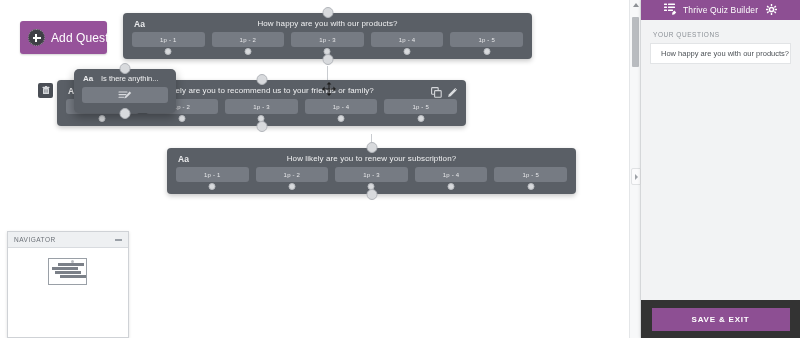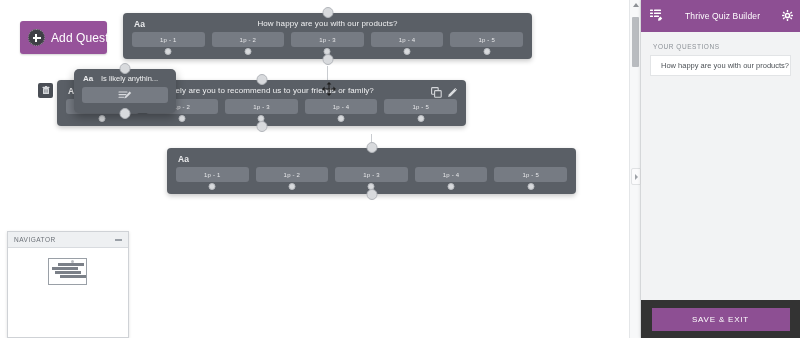--- a/index.html
+++ b/index.html
@@ -304,27 +304,27 @@
   #right-panel {
     position: absolute;
     right: 0; top: 0;
     width: 159px;
     height: 338px;
     background: #f2f3f4;
     box-sizing: border-box;
     box-shadow: -1px 0 3px rgba(0,0,0,.10);
   }
   #right-panel .rp-header {
-    height: 32px;
+    height: 20px;
     background: #8d4f93;
     display: flex;
     align-items: center;
-    padding: 0 9px;
-    box-sizing: border-box;
-    gap: 22px;
+    padding: 0 23px;
+    box-sizing: border-box;
+    gap: 6px;
   }
   #right-panel .rp-title {
     color: #ffffff;
     font-size: 8.5px;
     letter-spacing: .15px;
     flex: 1 1 auto;
     white-space: nowrap;
   }
   #right-panel .rp-section-label {
     padding: 11px 12px 5px 12px;
@@ -347,20 +347,21 @@
     white-space: nowrap;
   }
   .rp-footer {
     position: absolute;
     left: 0; right: 0; bottom: 0;
     height: 38px;
     background: #333333;
     display: flex;
     align-items: center;
     justify-content: center;
+    font-weight: bold;
   }
   .save-exit-btn {
     width: 138px;
     height: 23px;
     background: #8d4f93;
     color: #ffffff;
     font-size: 8px;
     letter-spacing: .8px;
     display: flex;
     align-items: center;
@@ -520,20 +521,21 @@
         <span class="node"></span>
       </div>
     </div>
     <div class="port bottom"></div>
   </div>
 
   <div class="qblock" id="qblock-3">
     <div class="port top"></div>
     <div class="qhead">
       <span class="aa-icon">Aa</span>
+      <span class="qtitle">How likely are you to renew your subscription?</span>
     </div>
     <div class="answers">
       <div class="answer">
         <span class="alabel">1p - 1</span>
         <span class="node"></span>
       </div>
       <div class="answer">
         <span class="alabel">1p - 2</span>
         <span class="node"></span>
       </div>
@@ -549,21 +551,21 @@
         <span class="alabel">1p - 5</span>
         <span class="node"></span>
       </div>
     </div>
     <div class="port bottom"></div>
   </div>
 
   <div id="drag-card">
     <div class="dc-head">
       <span class="dc-aa">Aa</span>
-      <span class="dc-title">Is likely anythin...</span>
+      <span class="dc-title">Is there anythin...</span>
     </div>
     <div class="dc-body">
       <svg width="14" height="11" viewBox="0 0 14 11">
         <path d="M1 2 H9" stroke="#d9dbdf" stroke-width="1.1" stroke-linecap="round"></path>
         <path d="M1 4.6 H8" stroke="#d9dbdf" stroke-width="1.1" stroke-linecap="round"></path>
         <path d="M1 7.2 H6" stroke="#d9dbdf" stroke-width="1.1" stroke-linecap="round"></path>
         <path d="M11.6 1.4 L13.2 3.0 L8.4 7.8 L6.4 8.5 L7.1 6.5 Z" fill="#d9dbdf"></path>
       </svg>
     </div>
     <div class="port bottom" style="bottom:-6px;"></div>

